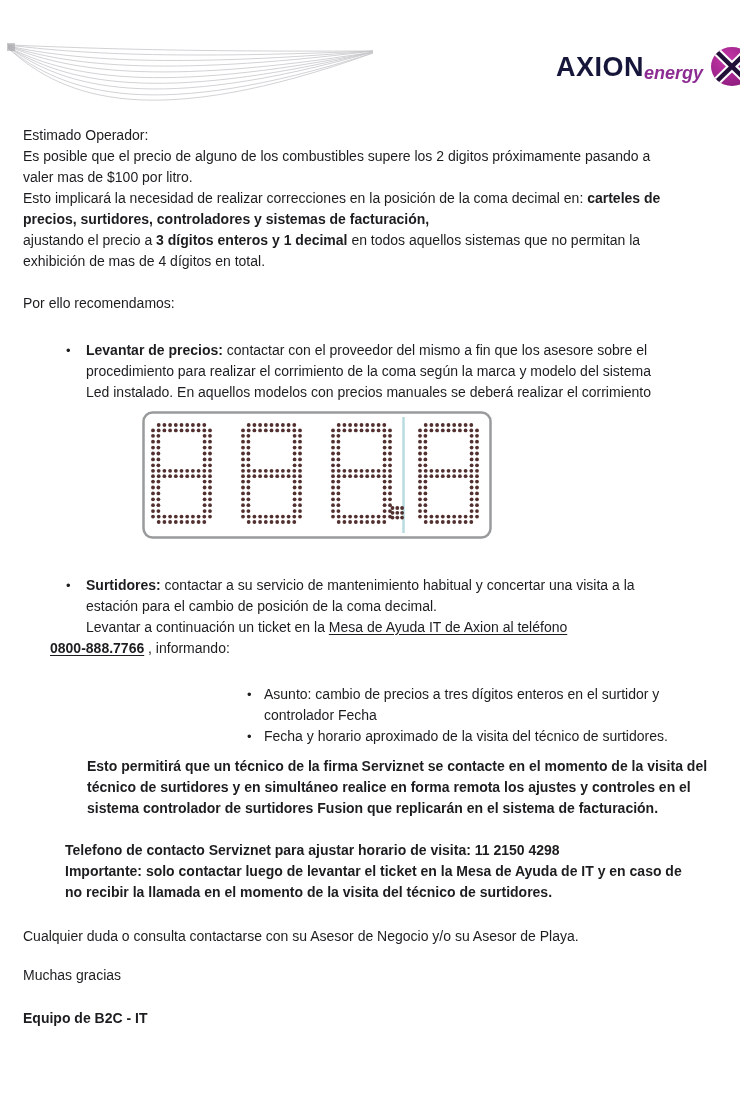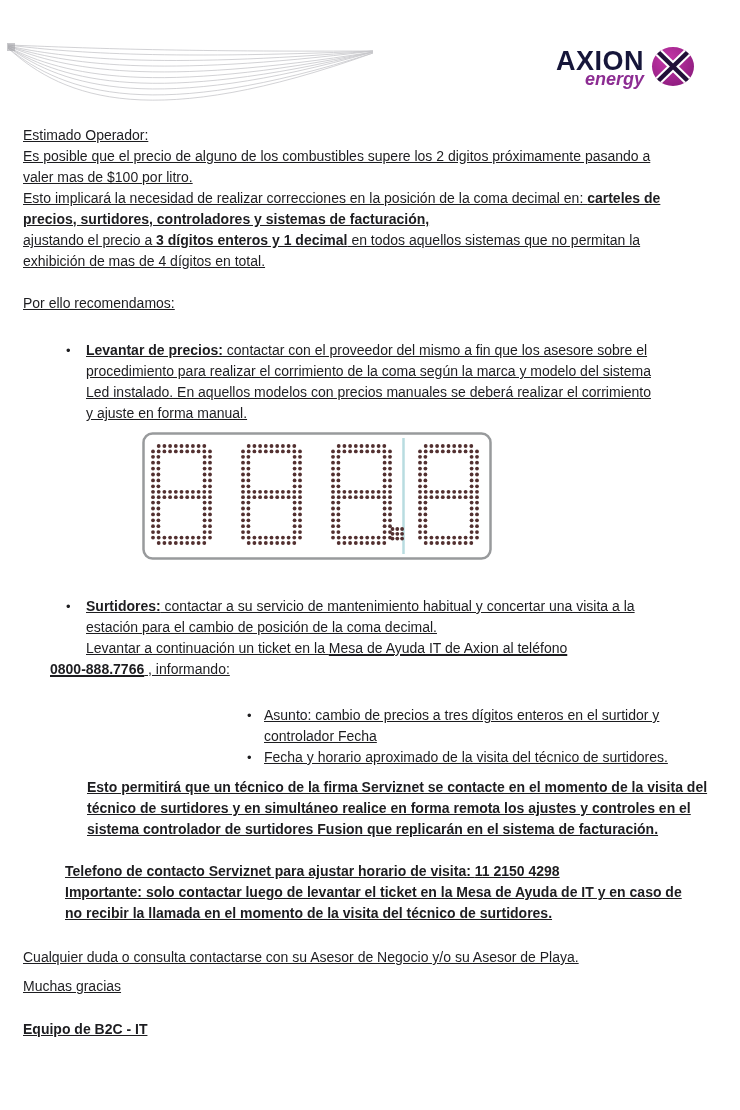--- a/index.html
+++ b/index.html
@@ -3,25 +3,25 @@
 <meta charset="utf-8">
 <style>
   html,body{margin:0;padding:0;background:#e8e8e8;}
   .page{
     position:relative;width:740px;height:1110px;background:#ffffff;
     font-family:"Liberation Sans",sans-serif;color:#1d1d20;overflow:hidden;
   }
   
   .swoosh{position:absolute;left:5px;top:38px;}
   .logo{position:absolute;top:46px;left:556px;display:flex;align-items:center;gap:7px;}
-  .logo-text{display:flex;flex-direction:column;align-items:flex-end;}
+  .logo-text{display:flex;flex-direction:row;align-items:flex-end;}
   .logo-brand{font-size:27px;font-weight:800;line-height:25px;letter-spacing:0.5px;}
   .logo-sub{font-size:18px;font-weight:700;font-style:italic;line-height:13px;margin-top:-1px;}
   
-  #doc{position:absolute;top:125px;left:0;width:592px;font-size:14px;line-height:21px;text-decoration:underline;}
+  #doc{position:absolute;top:125px;left:0;width:592px;font-size:14px;line-height:21px;}
   .block{position:relative;}
   .ln{white-space:pre;}
   .b{font-weight:700;}
   .u{text-decoration:underline;text-underline-offset:2px;}
   .marker{position:absolute;top:0;font-size:13px;}
   .led-wrap{display:block;}
 </style>
 </head>
 <body>
 
@@ -83,21 +83,20 @@
         <div class="ln"><span>exhibición de mas de 4 dígitos en total.</span></div>
       </div>
       <div class="block" style="margin-top: 21px; padding-left: 23px; font-weight: 400;">
         <div class="ln"><span>Por ello recomendamos:</span></div>
       </div>
       <div class="block" style="margin-top: 26px; padding-left: 86px; font-weight: 400;">
         <span class="marker" style="left: 66px;">•</span>
         <div class="ln"><span class="b">Levantar de precios:</span><span> contactar con el proveedor del mismo a fin que los asesore sobre el</span></div>
         <div class="ln"><span>procedimiento para realizar el corrimiento de la coma según la marca y modelo del sistema</span></div>
         <div class="ln"><span>Led instalado. En aquellos modelos con precios manuales se deberá realizar el corrimiento</span></div>
-        <div class="ln"><span>y ajuste en forma manual.</span></div>
       </div>
       <div class="block led-wrap" style="margin-top: 8px; padding-left: 142px;"><svg width="350" height="128" viewBox="0 0 350 128">
           <rect x="1.5" y="1.5" width="347" height="125" rx="9" fill="#ffffff" stroke="#989a9c" stroke-width="2.5"></rect>
           <line x1="261.5" y1="6" x2="261.5" y2="122" stroke="#b9dce0" stroke-width="2.5"></line>
           <g fill="#523030">
             <circle cx="16.7" cy="14" r="1.9"></circle>
             <circle cx="22.4" cy="14" r="1.9"></circle>
             <circle cx="28.1" cy="14" r="1.9"></circle>
             <circle cx="33.8" cy="14" r="1.9"></circle>
             <circle cx="39.5" cy="14" r="1.9"></circle>
@@ -571,21 +570,21 @@
         <div class="ln"><span>sistema controlador de surtidores Fusion que replicarán en el sistema de facturación.</span></div>
       </div>
       <div class="block" style="margin-top: 21px; padding-left: 65px; font-weight: 600;">
         <div class="ln"><span>Telefono de contacto Serviznet para ajustar horario de visita: </span><span class="b">11 2150 4298</span></div>
         <div class="ln"><span>Importante: solo contactar luego de levantar el ticket en la Mesa de Ayuda de IT y en caso de</span></div>
         <div class="ln"><span>no recibir la llamada en el momento de la visita del técnico de surtidores.</span></div>
       </div>
       <div class="block" style="margin-top: 23px; padding-left: 23px; font-weight: 400;">
         <div class="ln"><span>Cualquier duda o consulta contactarse con su Asesor de Negocio y/o su Asesor de Playa.</span></div>
       </div>
-      <div class="block" style="margin-top: 8px; padding-left: 23px; font-weight: 400;">
+      <div class="block" style="margin-top: 18px; padding-left: 23px; font-weight: 400;">
         <div class="ln"><span>Muchas gracias</span></div>
       </div>
       <div class="block" style="margin-top: 22px; padding-left: 23px; font-weight: 700;">
         <div class="ln"><span>Equipo de B2C - IT</span></div>
       </div>
     </main>
 
 </div>
 
 </body></html>

